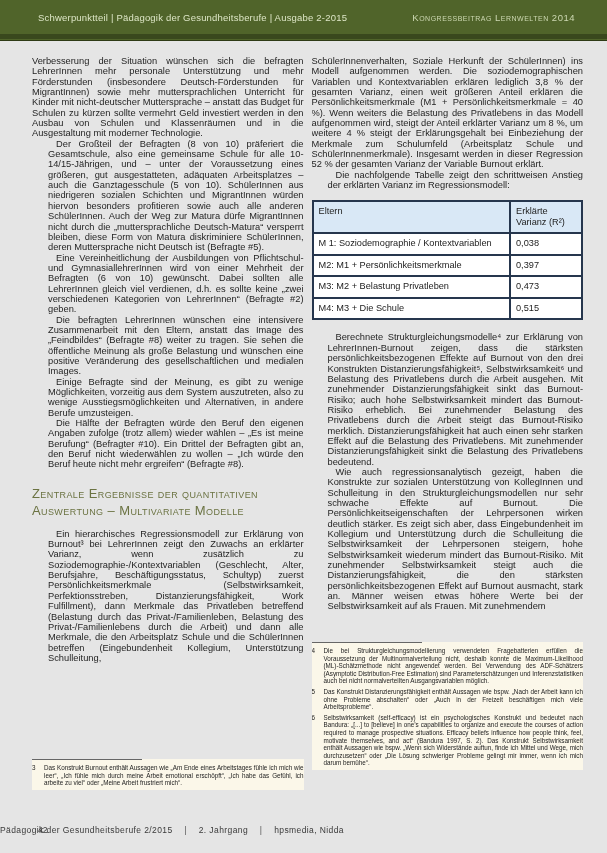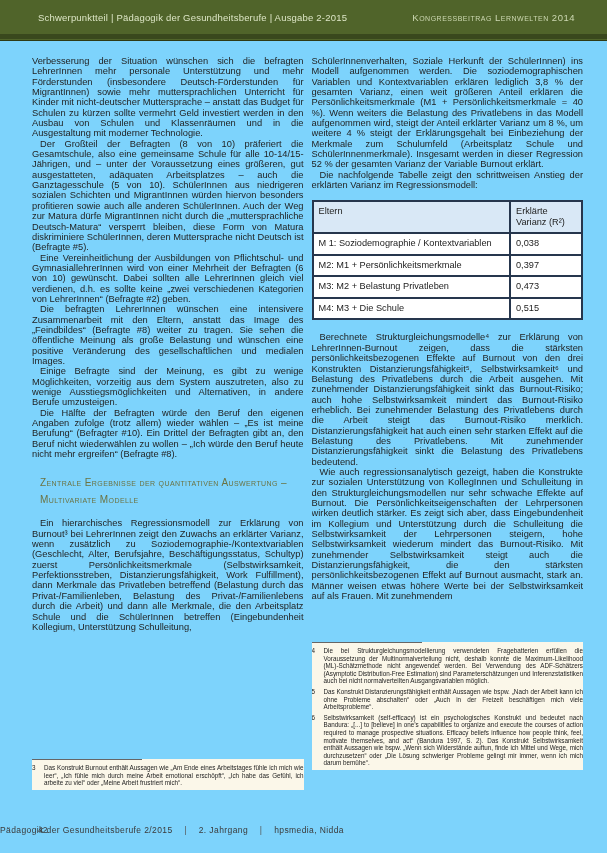--- a/index.html
+++ b/index.html
@@ -1,20 +1,20 @@
 <!DOCTYPE html>
 <html lang="de"><head>
 <meta charset="utf-8">
 <style>
   * { box-sizing: border-box; margin: 0; padding: 0; }
   html, body { width: 607px; height: 853px; }
   body { font-family: "Liberation Sans", "DejaVu Sans", sans-serif; }
   .page {
     position: relative; width: 607px; height: 853px;
-    background: #7dd3fc; overflow: hidden; color: #222;
+    background: #e5e5e5; overflow: hidden; color: #222;
   }
   
   .topbar {
     position: absolute; top: 0; left: 0; right: 0; height: 41px;
     background: #50642a; border-bottom: 1px solid #2e3a15;
     display: flex; align-items: center; justify-content: space-between;
     padding: 0 32px 5px 38px;
   }
   .topbar::after {
     content: ""; position: absolute; left: 0; right: 0; bottom: 1px; height: 5px;
@@ -25,25 +25,25 @@
   
   .columns {
     position: absolute; top: 56px; left: 32px; right: 24px; bottom: 36px;
     display: flex; gap: 8px;
   }
   .col { flex: 1 1 0; position: relative; overflow: hidden; }
   .body-text {
     font-size: 9.3px; line-height: 10.35px; text-align: justify;
     color: #1f1f1f; hyphens: auto;
   }
-  .indent { text-indent: 8px; }
+  .indent { text-indent: 8px; margin-left: 16px; }
   .section-heading {
     font-weight: 400; font-variant: small-caps;
-    font-size: 10px; line-height: 17px; letter-spacing: 0.4px;
-    color: #6b7342; margin: 15px 0 10px 8px;
+    font-size: 13px; line-height: 17px; letter-spacing: 0.4px;
+    color: #6b7342; margin: 15px 0 10px 0;
   }
   
   .model-table {
     width: 100%; border-collapse: collapse; margin: 10px 0 12px 0;
     background: #fff;
   }
   .model-table th, .model-table td {
     border: 2px solid #26364d; font-size: 9.2px; text-align: left;
     vertical-align: top; padding: 4px 5px 5px 5px; line-height: 10.5px;
   }

